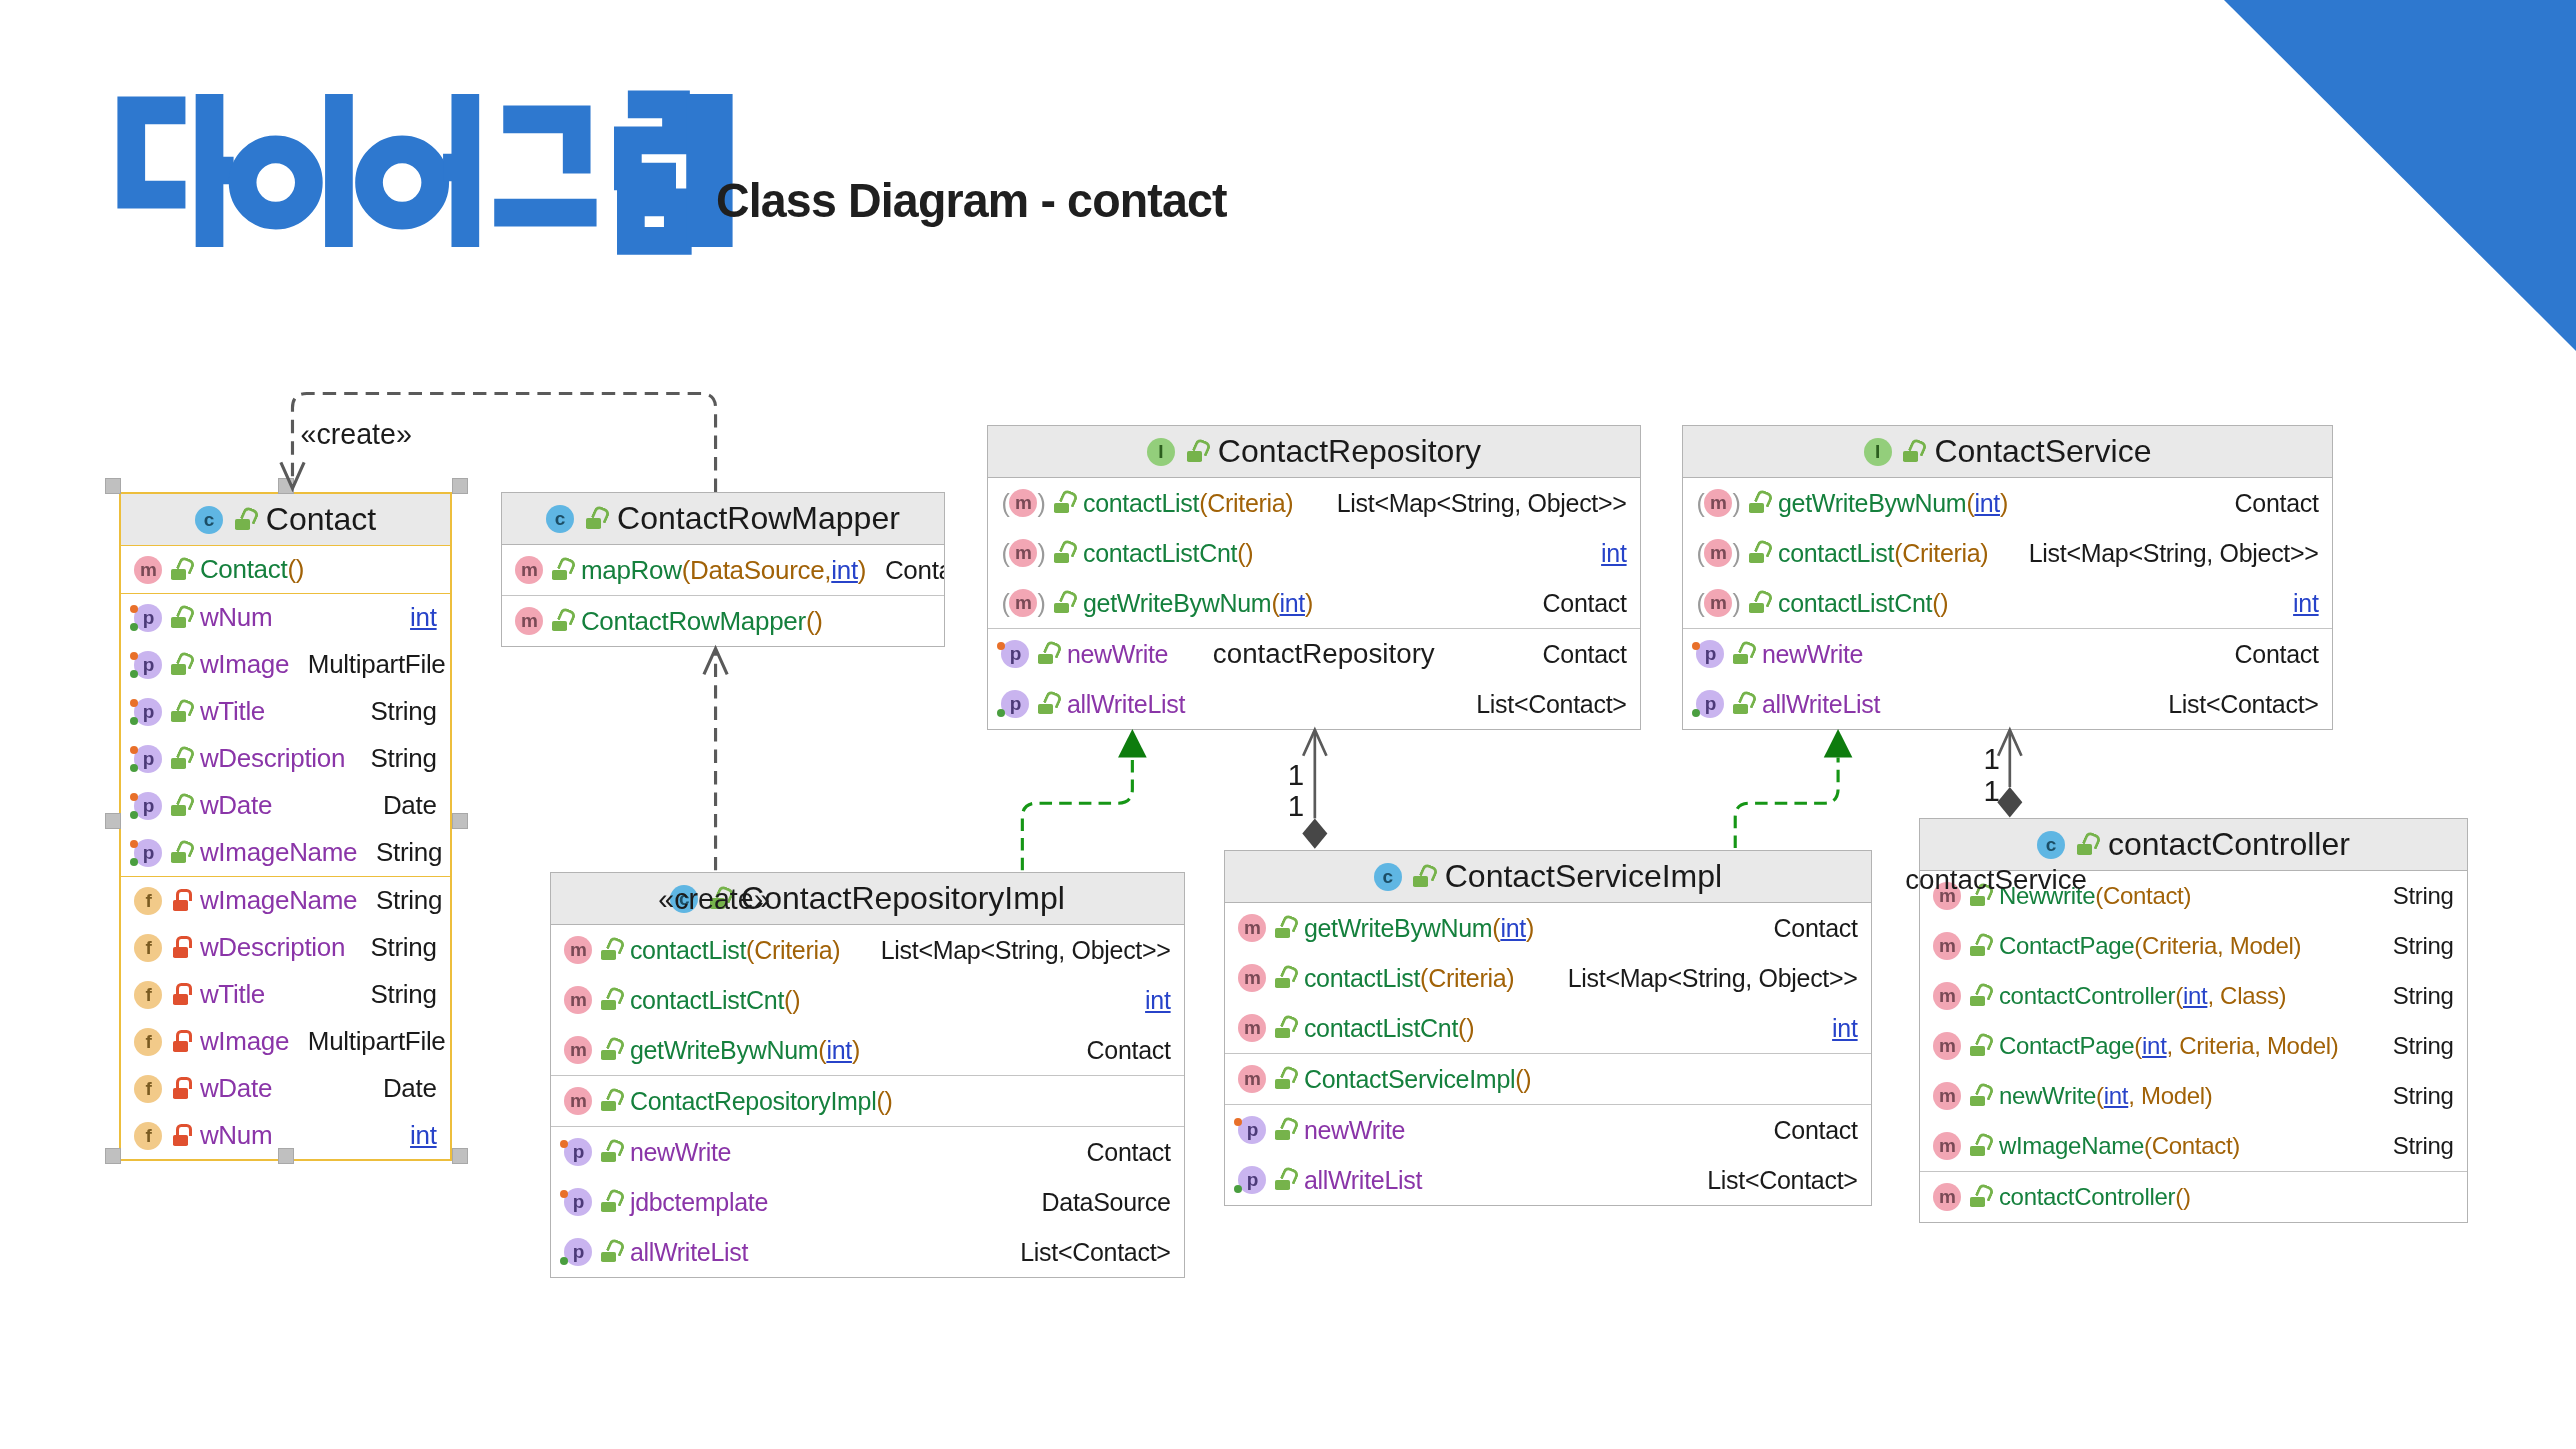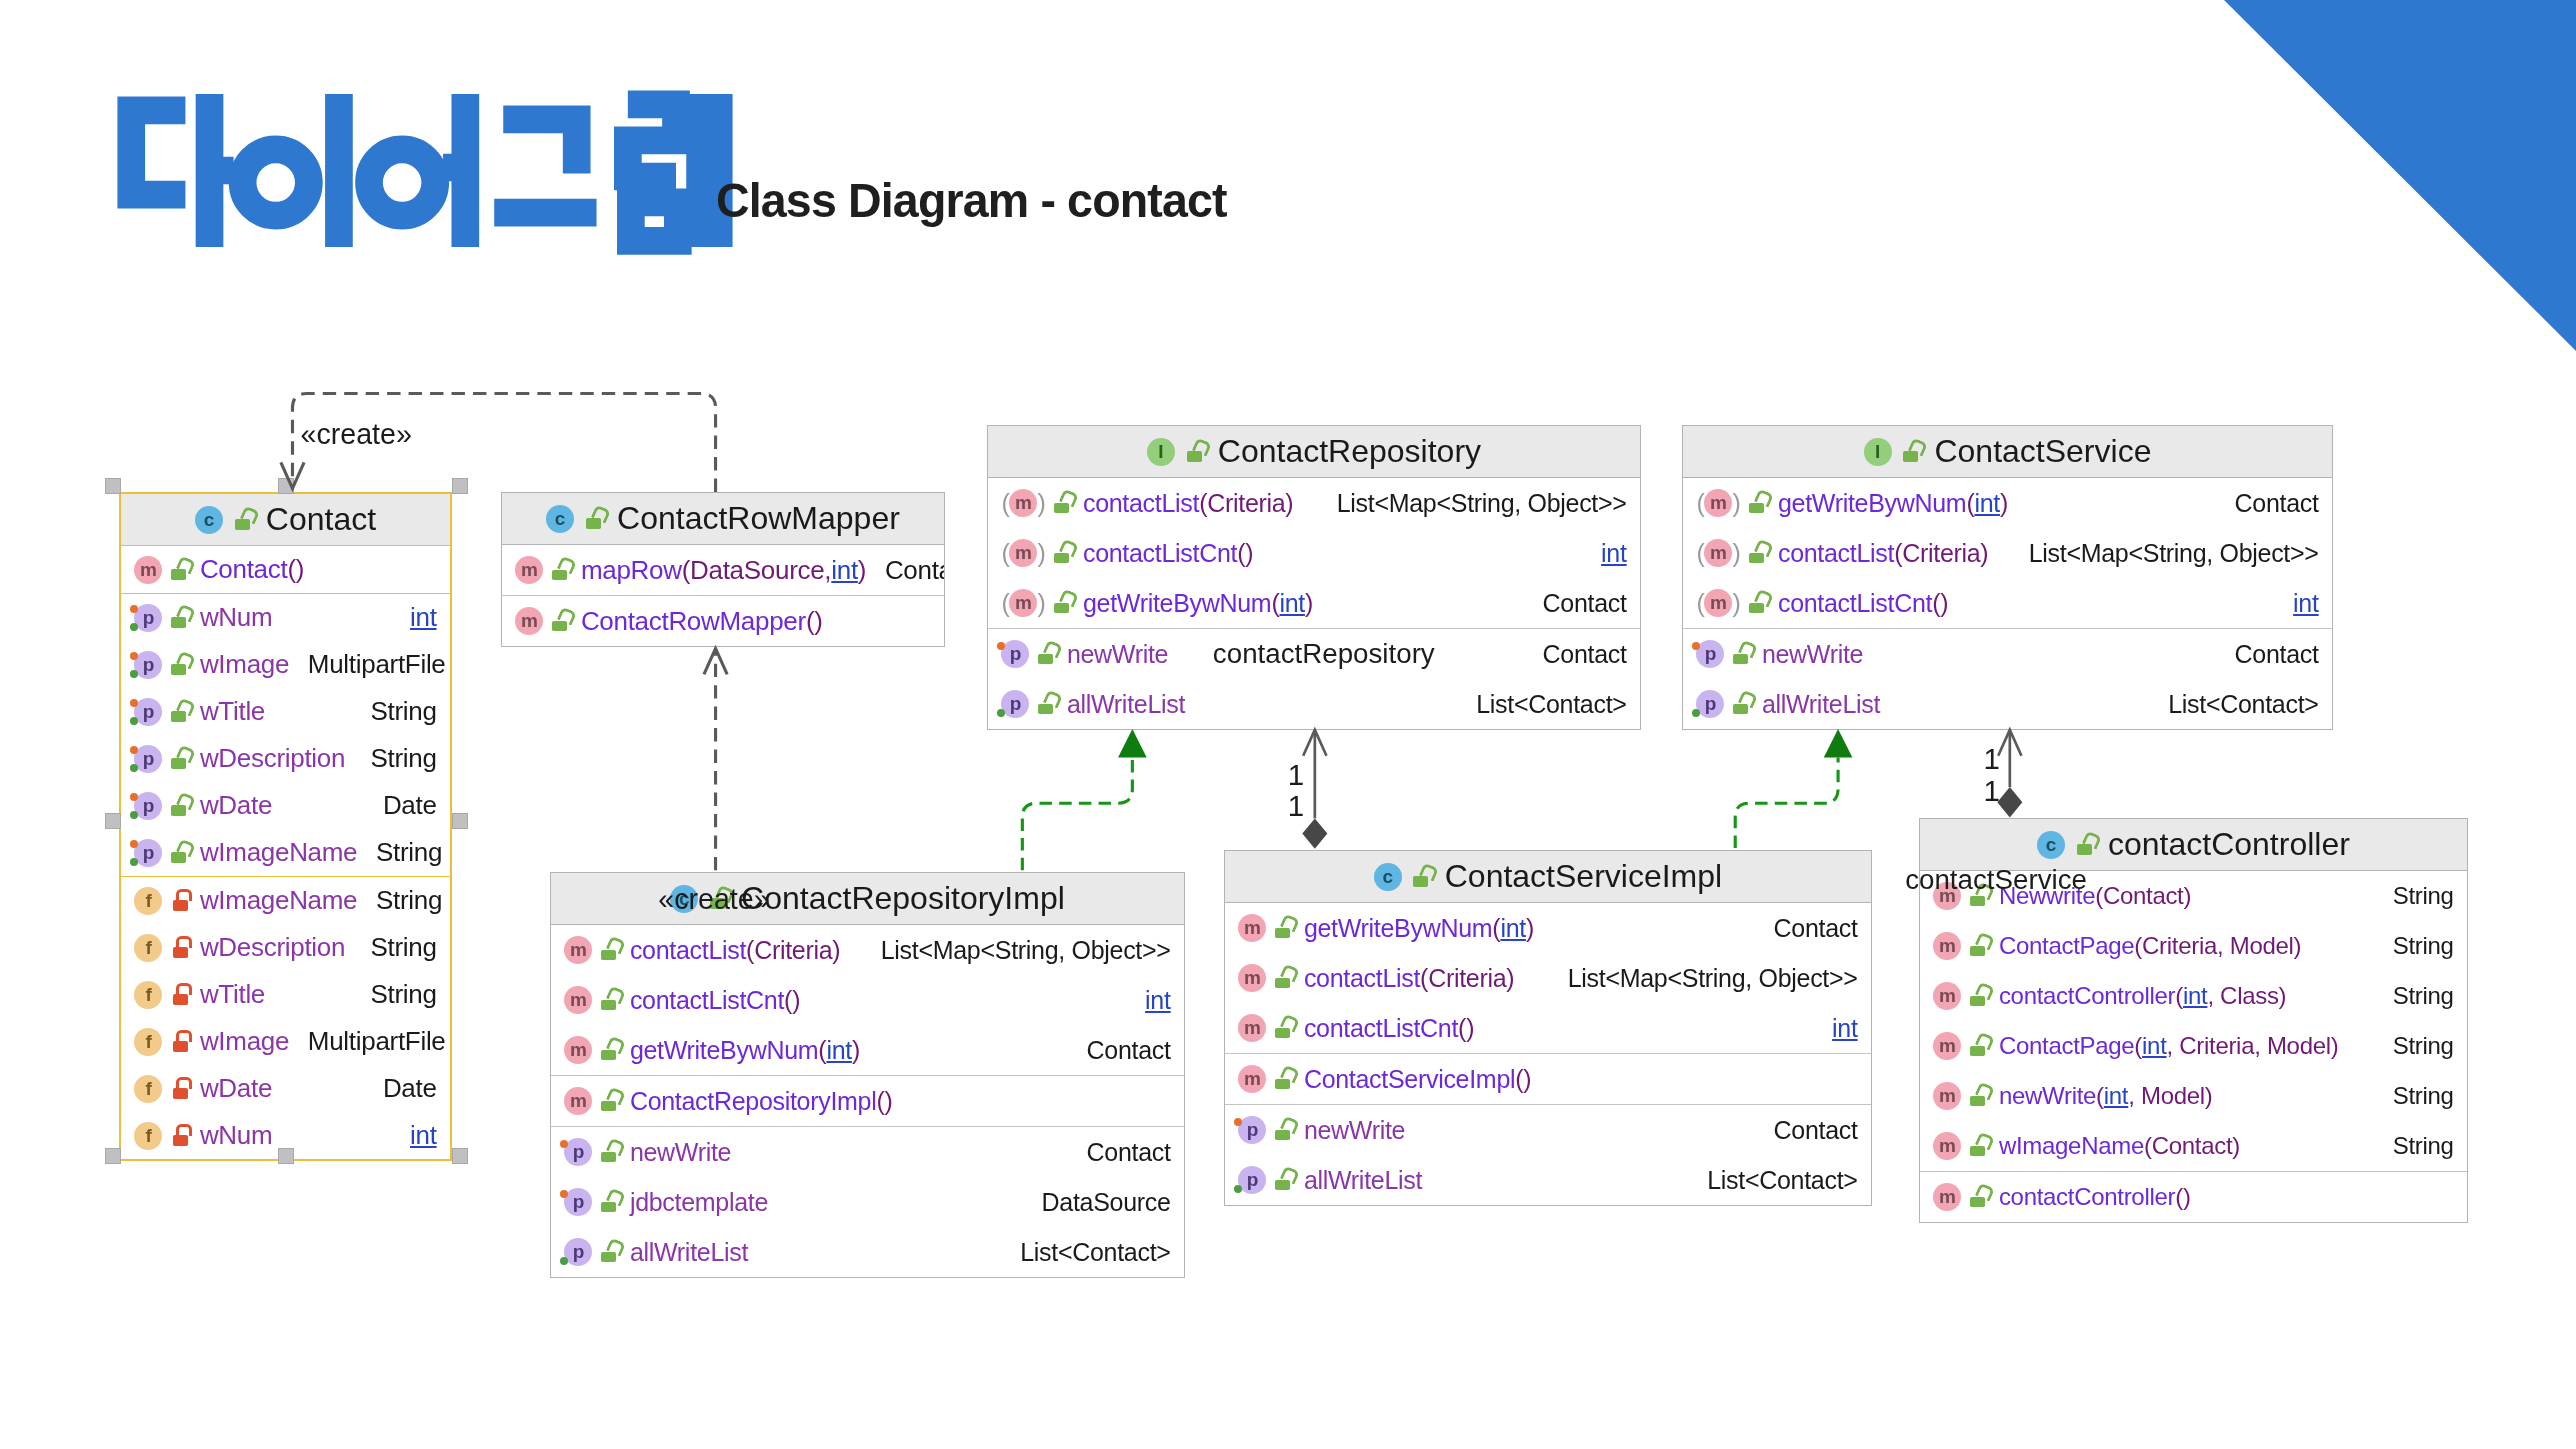--- a/index.html
+++ b/index.html
@@ -19,23 +19,23 @@
   .cb-header{background:#e9e9e9;border-bottom:1.8px solid #b3b3b3;display:flex;
     align-items:center;justify-content:center;gap:10.7px;box-sizing:border-box;
     font-size:32px;color:#1a1a1a;}
   .selected .cb-header{border-bottom-color:#edbe3c;}
   .cb-section{box-sizing:border-box;}
   .cb-section + .cb-section{border-top:1.8px solid #c4c4c4;}
   .selected .cb-section + .cb-section{border-top-color:#edbe3c;}
   .row{display:flex;align-items:center;gap:8px;padding:0 13.4px;box-sizing:border-box;
     white-space:nowrap;font-size:26px;letter-spacing:-0.3px;color:#1a1a1a;overflow:hidden;}
   .nmwrap{display:inline-flex;align-items:baseline;}
-  .mname{color:#6d28d9;}
+  .mname{color:#15803d;}
   .pname{color:#8a35a8;}
-  .pt{color:#701a75;}
+  .pt{color:#a16207;}
   .kw{color:#2743c9;text-decoration:underline;}
   .ret{margin-left:auto;padding-left:10.7px;}
   .ret.kw{color:#2743c9;}
 
   
   .ci{width:28px;height:28px;border-radius:50%;display:inline-flex;align-items:center;
     justify-content:center;font-size:19px;font-weight:bold;flex:none;position:relative;}
   .ci-class{background:#5fb6e3;color:#1c4e66;}
   .ci-interface{background:#93ce7b;color:#2c5e1e;}
   .ci-method{background:#f2a6b4;color:#7a4a56;}

